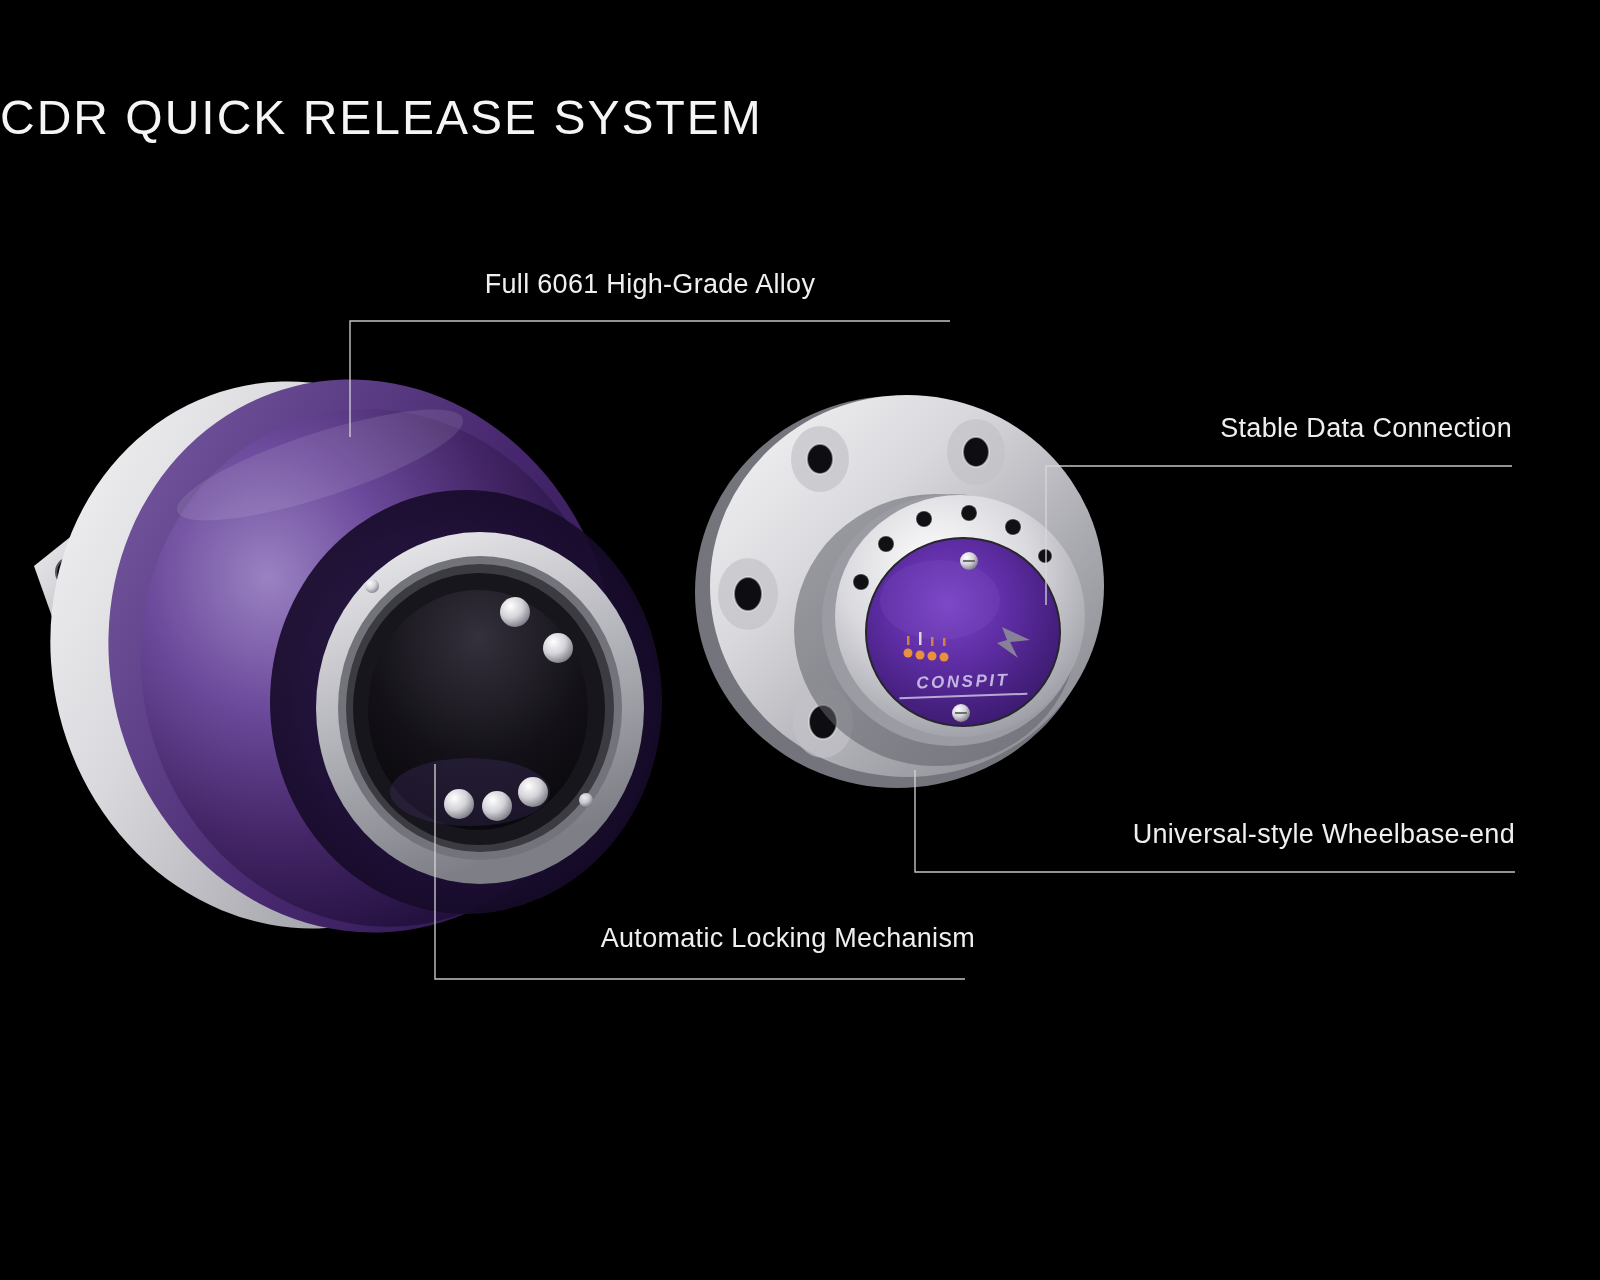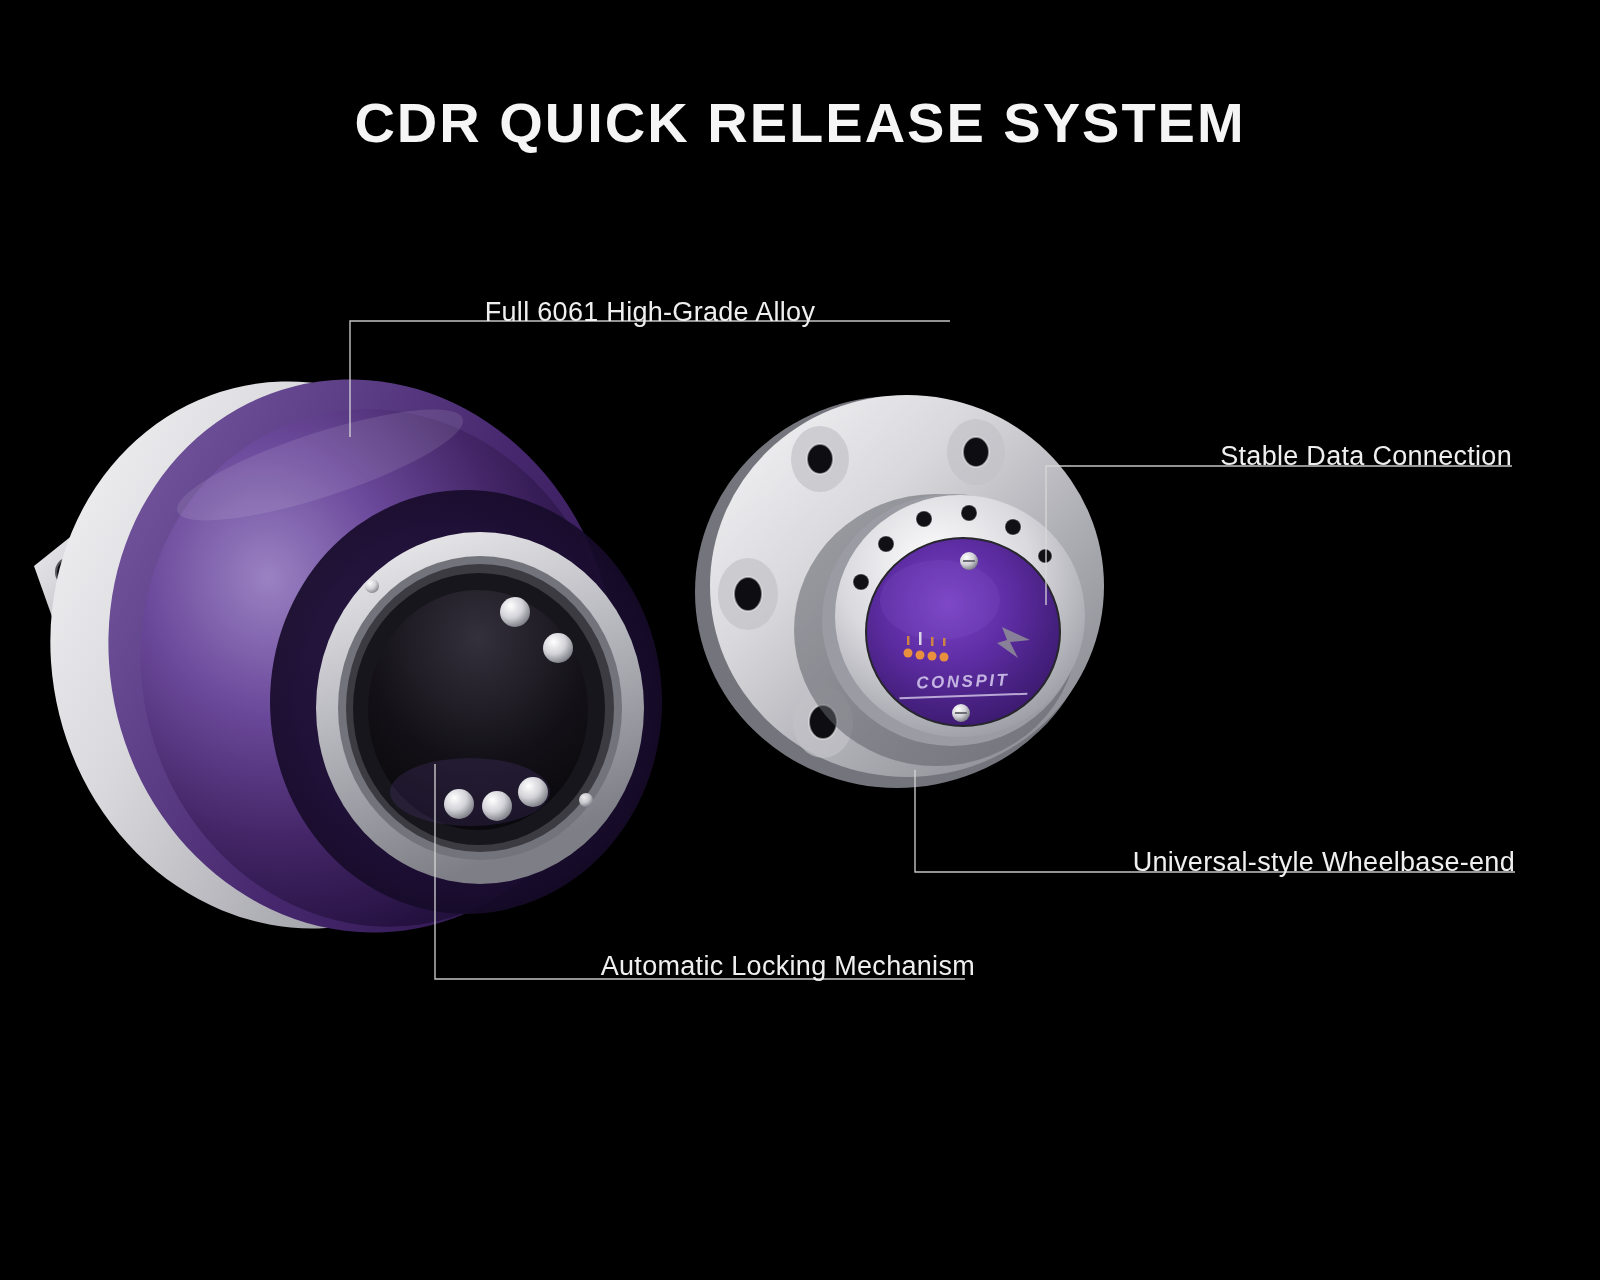--- a/index.html
+++ b/index.html
@@ -8,27 +8,27 @@
     --line:#d9d9d9;
     --led-orange:#e8903e;
     --purple-face:#5d2ba0;
   }
   *{margin:0;padding:0;box-sizing:border-box;}
   html,body{background:var(--background);}
   body{font-family:"Liberation Sans","DejaVu Sans",sans-serif;}
   .stage{position:relative;width:1600px;height:1280px;background:var(--background);overflow:hidden;}
   .title{
     position:absolute;top:90px;left:0;width:100%;
-    text-align:center;color:var(--text);
-    font-size:56px;font-weight:700;letter-spacing:2px;
+    color:var(--text);
+    font-size:48px;font-weight:400;letter-spacing:2px;
   }
   .art{position:absolute;top:0;left:0;width:1600px;height:1280px;}
   .label{
     position:absolute;color:#efefef;font-size:27px;font-weight:400;
-    letter-spacing:.3px;line-height:1.2;margin-top:28px;
+    letter-spacing:.3px;line-height:1.2;
   }
   .label-alloy{left:350px;top:268px;width:600px;text-align:center;}
   .label-data{left:1046px;top:412px;width:466px;text-align:right;}
   .label-wheelbase{left:915px;top:818px;width:600px;text-align:right;}
   .label-locking{left:445px;top:922px;width:530px;text-align:right;}
   .brand{
     position:absolute;left:899px;top:672px;width:128px;text-align:center;
     font-size:17px;font-style:italic;font-weight:700;letter-spacing:2.5px;
     color:#c4b4e2;border-bottom:2px solid #b9a7d6;padding-bottom:3px;
     transform:rotate(-2deg);

